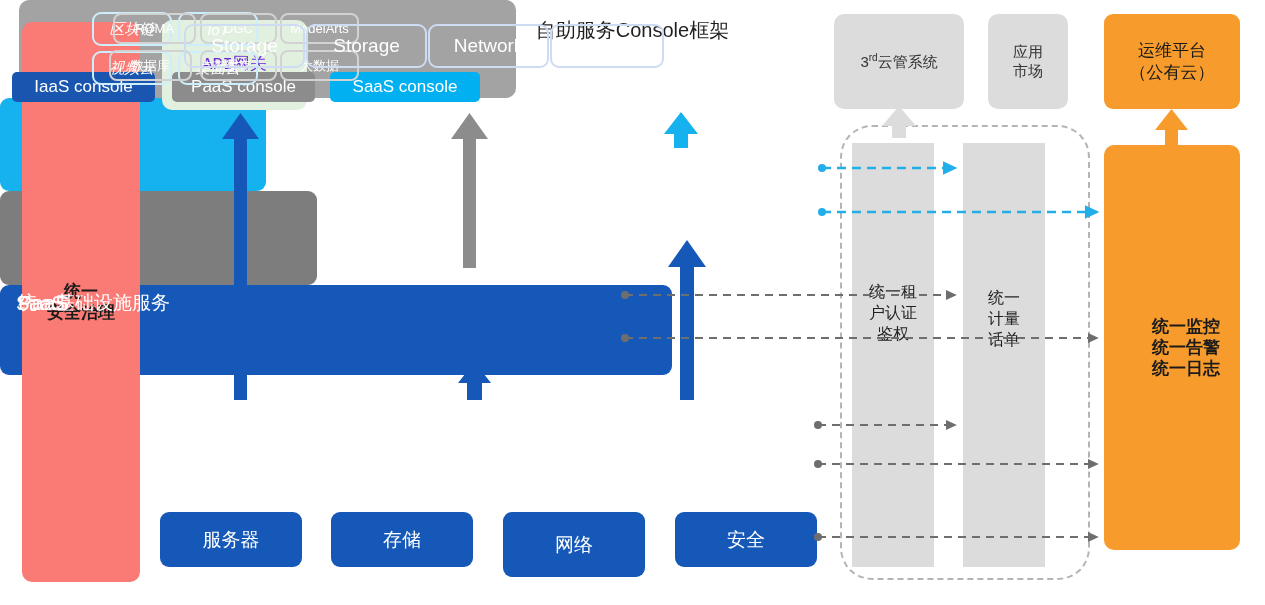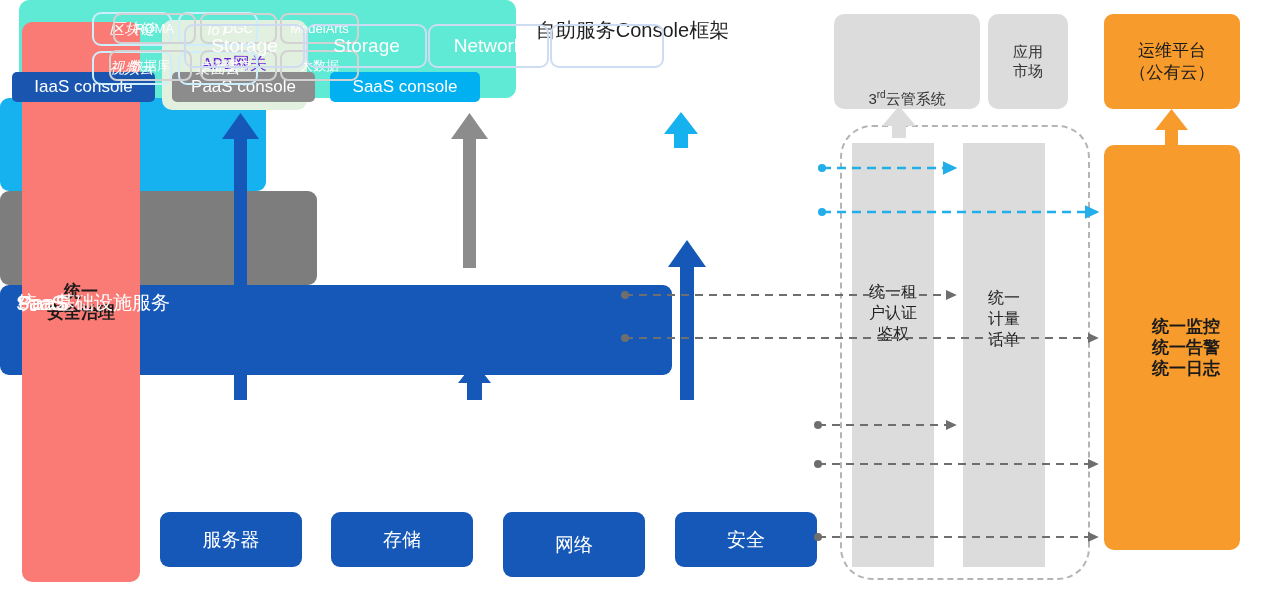--- a/index.html
+++ b/index.html
@@ -7,21 +7,21 @@
   #stage{position:relative;width:1265px;height:605px;background:#fff;overflow:hidden;}
   .box{position:absolute;box-sizing:border-box;display:flex;align-items:center;justify-content:center;text-align:center;line-height:1.25;}
 
   
   .sec-rail{background:#FA7A75;border-radius:10px;color:#1a1a1a;font-size:17px;font-weight:700;}
 
   
   .api-gw{background:#E2F0DF;border-radius:10px;color:#6d28d9;font-size:17px;font-family:Liberation Mono, monospace;}
 
   
-  .console-frame{background:#5eead4;border-radius:10px;display:block;margin-left:19px;}
+  .console-frame{background:#a3a3a3;border-radius:10px;display:block;margin-left:19px;}
   .console-title{position:absolute;left:0;right:0;top:17px;text-align:center;font-size:20px;color:#1f1f1f;}
   .console-chip{position:absolute;top:72px;height:30px;border-radius:5px;display:flex;align-items:center;justify-content:center;color:#fff;font-size:17px;}
   .chip-iaas{background:#1A56B0;}
   .chip-paas{background:#8C8C8C;}
   .chip-saas{background:#00B0F0;}
 
   
   .gray-box{background:#DCDCDC;border-radius:10px;color:#333;font-size:15px;}
 
   
@@ -68,21 +68,21 @@
     <span>API网关</span>
   </div>
 
   <div class="console-frame" style="left:322px;top:14px;width:497px;height:98px;">
     <div class="console-title">自助服务Console框架</div>
     <div class="console-chip chip-iaas" style="left:12px;width:143px;">IaaS console</div>
     <div class="console-chip chip-paas" style="left:172px;width:143px;">PaaS console</div>
     <div class="console-chip chip-saas" style="left:330px;width:150px;">SaaS console</div>
   </div>
 
-  <div class="box gray-box" style="left:834px;top:14px;width:146px;height:95px;align-items:flex-end;">
+  <div class="box gray-box" style="left:834px;top:14px;width:130px;height:95px;">
     <span>
       <span>3</span><sup style="font-size:10px">rd</sup><span>云管系统</span>
     </span>
   </div>
 
   <div class="box gray-box" style="left:988px;top:14px;width:80px;height:95px;">
     <span style="white-space:pre-line;">应用
 市场</span>
   </div>
 

